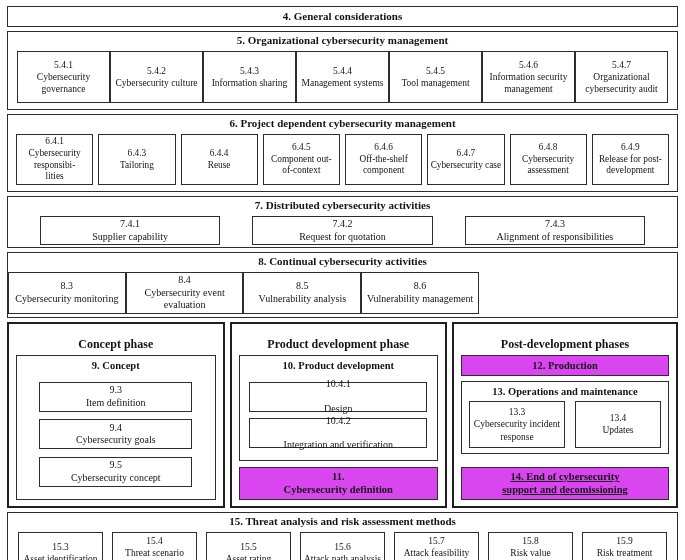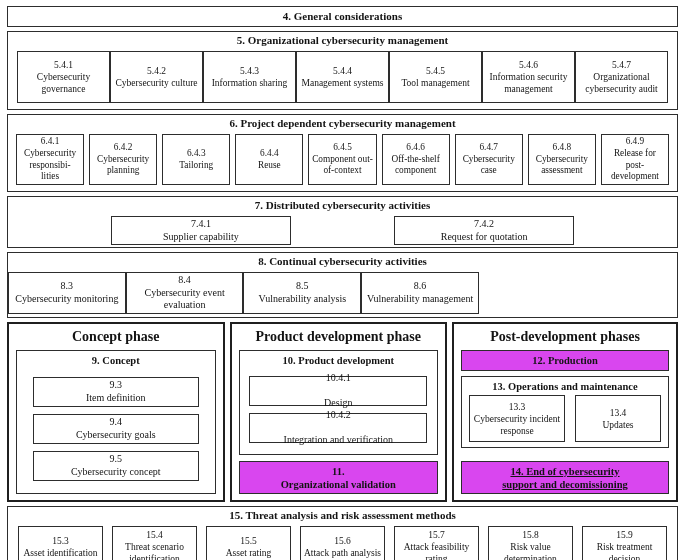--- a/index.html
+++ b/index.html
@@ -63,37 +63,37 @@
   
   .phases { flex: 0 0 159px; display: flex; gap: 5px; }
   .phase-col {
     flex: 1 1 0;
     border: 2px solid #1f1f1f;
     display: flex; flex-direction: column;
     padding: 2px 7px 6px;
     background: #ffffff;
   }
   .phase-header {
-    font-weight: bold; font-size: 14px; text-align: center;
-    line-height: 1.2; margin: 3px 0 4px; flex: 0 0 auto;
+    font-weight: bold; font-size: 12px; text-align: center;
+    line-height: 1.2; margin: 11px 0 4px; flex: 0 0 auto;
   }
   .big-box {
     border: 1.2px solid #2d2d2d;
     display: flex; flex-direction: column;
     flex: 1 1 auto; padding: 1px 7px 5px;
   }
   .bb-title {
     font-weight: bold; font-size: 10.5px; text-align: center;
     line-height: 1.2; margin: 3px 0 2px; flex: 0 0 auto;
   }
   .bb-items {
     flex: 1 1 auto; display: flex; flex-direction: column;
     justify-content: space-evenly; align-items: center;
   }
-  .bb-items .box { width: 166px; height: 30px; font-size: 10px; }
+  .bb-items .box { width: 153px; height: 30px; font-size: 10px; }
   .col-product .bb-items .box { width: 178px; gap: 12px; }
   .bold-box {
     border: 1.2px solid #2d2d2d;
     display: flex; flex-direction: column;
     align-items: center; justify-content: center;
     text-align: center; font-weight: bold;
     font-size: 10.5px; line-height: 1.25;
     background: #d946ef;
   }
   .validation-box { flex: 0 0 33px; margin-top: 6px; }
@@ -157,24 +157,20 @@
   <div class="sec r3">
     <div class="sec-title">6. Project dependent cybersecurity management</div>
     <div class="boxes">
       <div class="box">
         <span class="box-num">6.4.1</span>
         <span class="box-label">Cybersecurity
 responsibi-
 lities</span>
       </div>
       <div class="box">
-        <span class="box-num">6.4.2</span>
-        <span class="box-label">Cybersecurity planning</span>
-      </div>
-      <div class="box">
         <span class="box-num">6.4.3</span>
         <span class="box-label">Tailoring</span>
       </div>
       <div class="box">
         <span class="box-num">6.4.4</span>
         <span class="box-label">Reuse</span>
       </div>
       <div class="box">
         <span class="box-num">6.4.5</span>
         <span class="box-label">Component out-of-context</span>
@@ -201,20 +197,24 @@
   <div class="sec r4">
     <div class="sec-title">7. Distributed cybersecurity activities</div>
     <div class="boxes">
       <div class="box">
         <span class="box-num">7.4.1</span>
         <span class="box-label">Supplier capability</span>
       </div>
       <div class="box">
         <span class="box-num">7.4.2</span>
         <span class="box-label">Request for quotation</span>
+      </div>
+      <div class="box">
+        <span class="box-num">7.4.3</span>
+        <span class="box-label">Alignment of responsibilities</span>
       </div>
     </div>
   </div>
 
   <div class="sec r5">
     <div class="sec-title">8. Continual cybersecurity activities</div>
     <div class="boxes">
       <div class="box">
         <span class="box-num">8.3</span>
         <span class="box-label">Cybersecurity monitoring</span>
@@ -267,21 +267,21 @@
             <span class="box-label">Design</span>
           </div>
           <div class="box">
             <span class="box-num">10.4.2</span>
             <span class="box-label">Integration and verification</span>
           </div>
         </div>
       </div>
       <div class="bold-box validation-box">
         <span class="box-num">11.</span>
-        <span class="box-label">Organizational validation</span>
+        <span class="box-label">Cybersecurity definition</span>
       </div>
     </div>
 
     <div class="phase-col col-post">
       <div class="phase-header">Post-development phases</div>
       <div class="bold-box production-box">12. Production</div>
       <div class="ops-box">
         <div class="bb-title">13. Operations and maintenance</div>
         <div class="ops-items">
           <div class="box w1">

